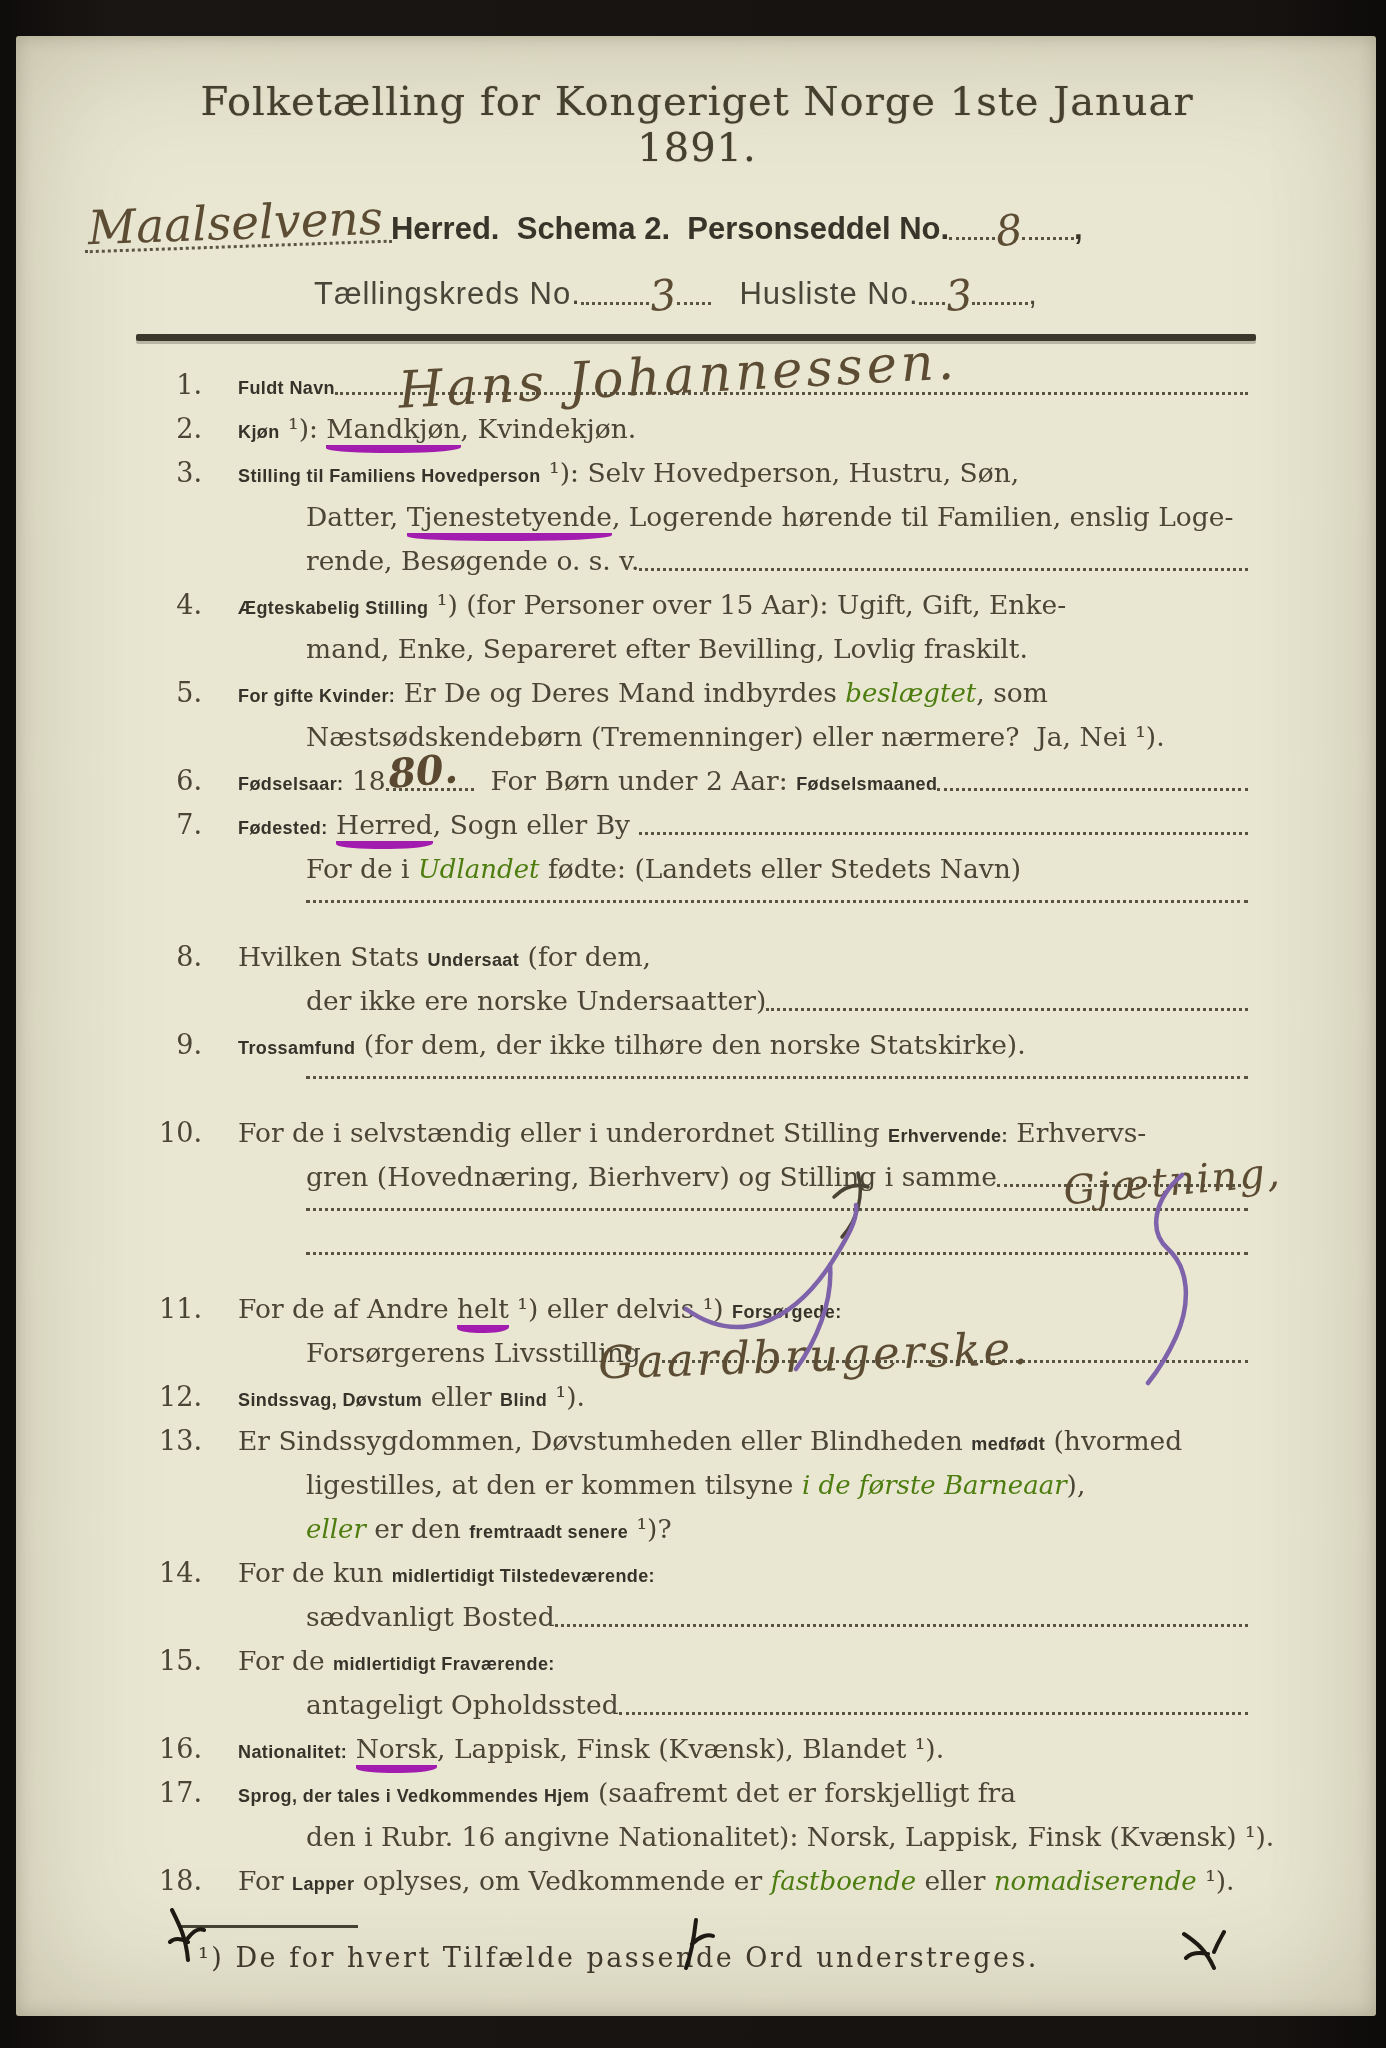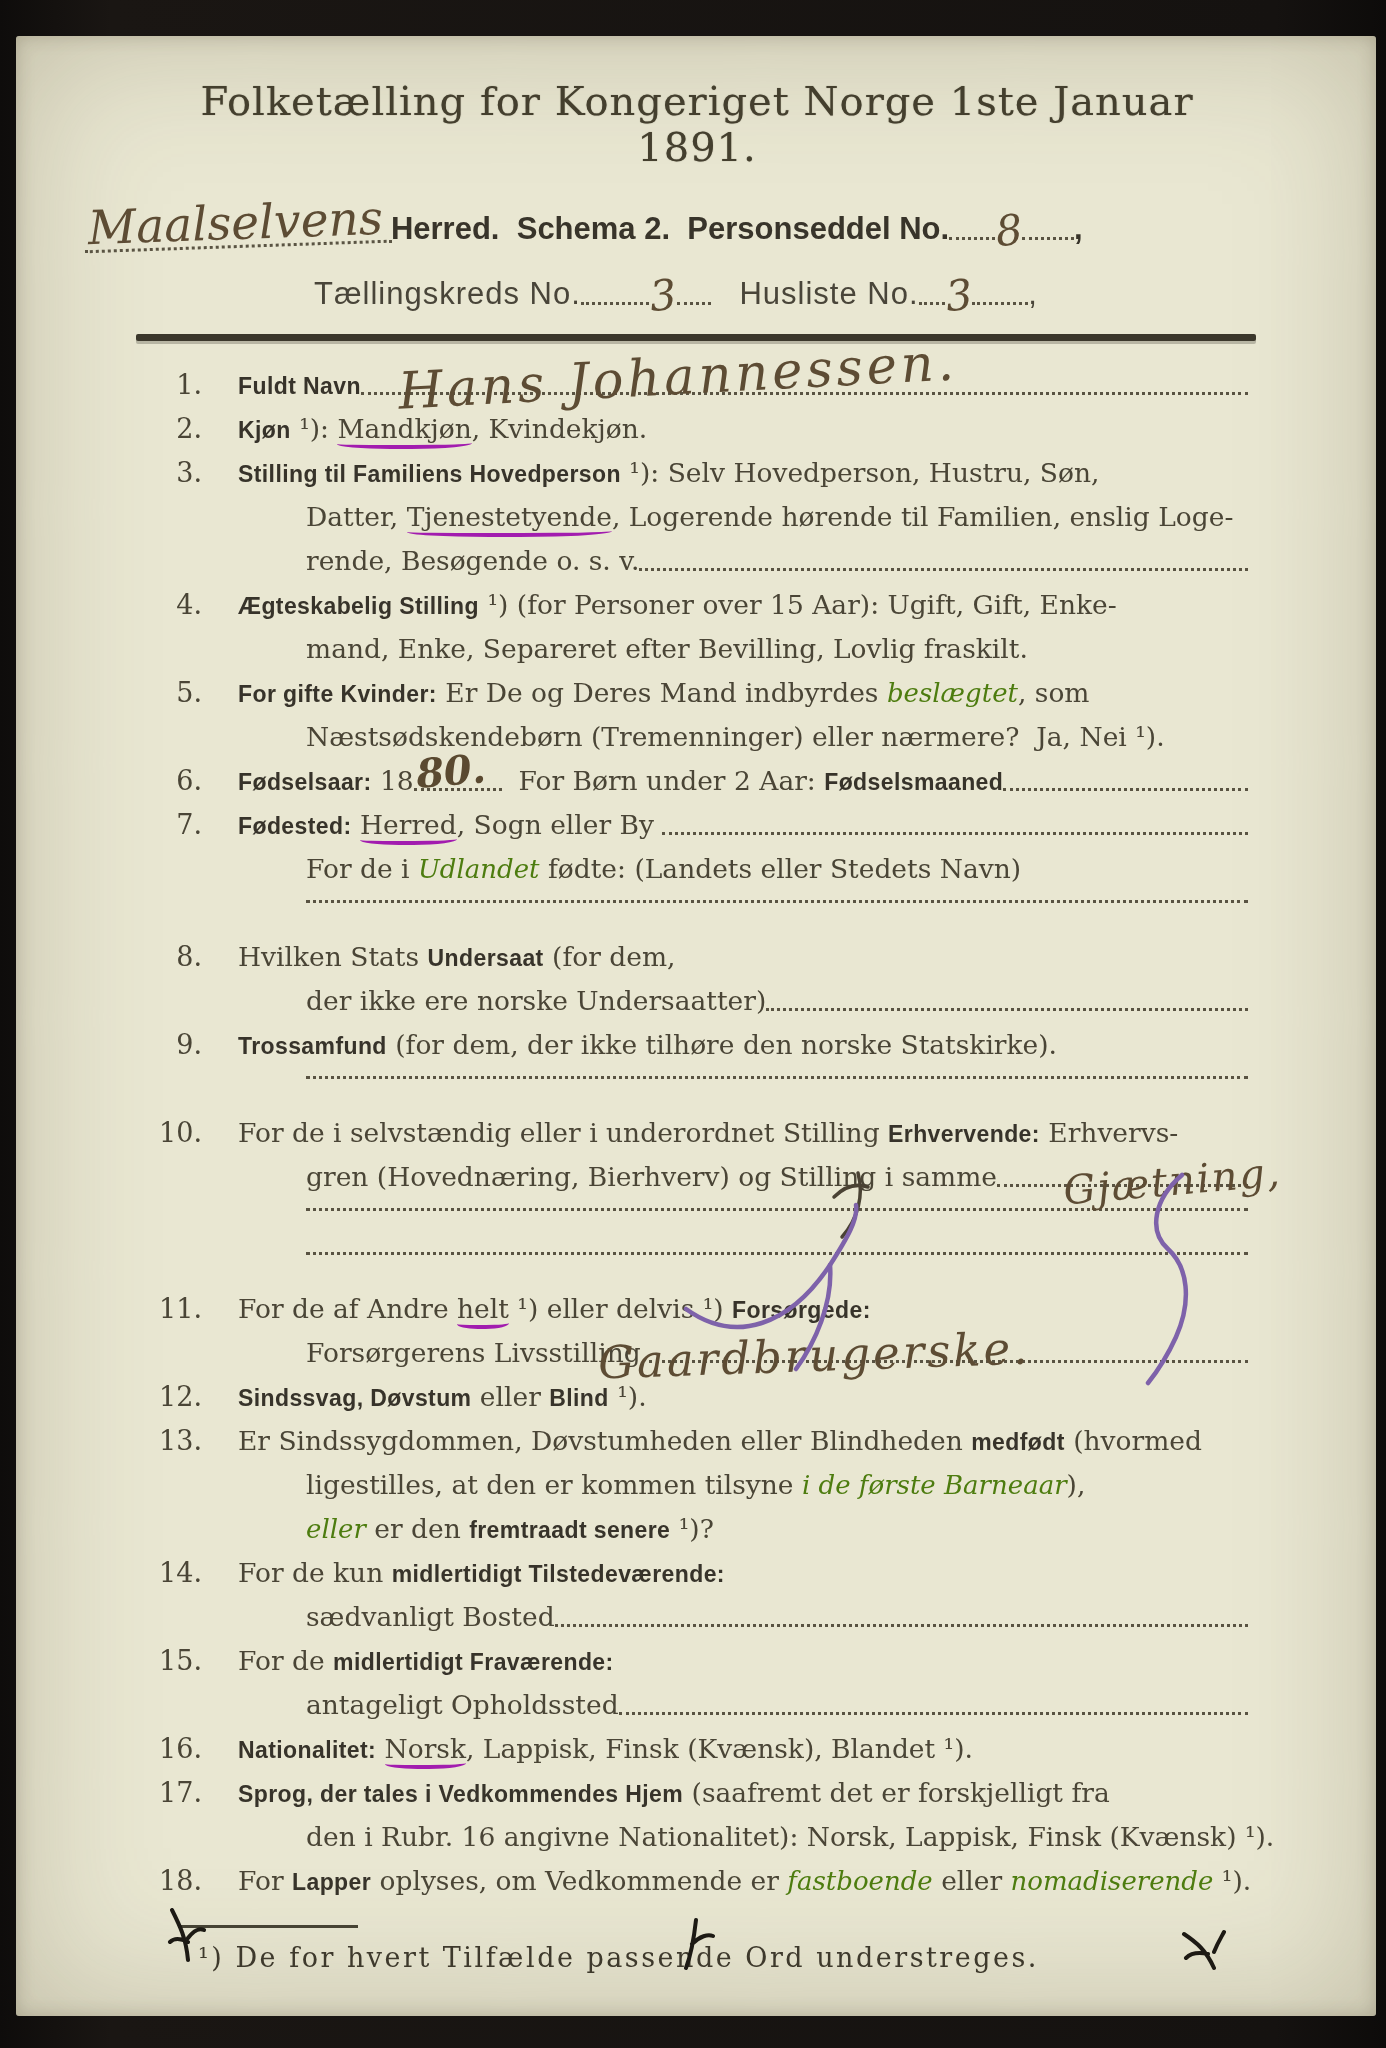--- a/index.html
+++ b/index.html
@@ -33,23 +33,23 @@
   .hw-inline{position:absolute;left:2px;bottom:-6px;font-size:40px;transform:rotate(-5deg);
     font-weight:700;color:#5a4930;}
 
   
   .items{margin-top:28px;}
   .row{display:flex;align-items:baseline;height:44px;position:relative;}
   .num{flex:0 0 56px;text-align:right;font-size:27px;color:#4a4536;}
   .content{flex:1;margin-left:36px;display:flex;align-items:baseline;position:relative;white-space:pre;}
   .content.ind{padding-left:68px;}
   .seg-r{font-size:26.5px;color:#4a4536;}
-  .seg-b{font-family:"Liberation Sans",sans-serif;font-weight:700;font-size:23px;color:#37332a;letter-spacing:.4px;}
+  .seg-b{font-family:"Liberation Sans",sans-serif;font-weight:700;font-size:18px;color:#37332a;letter-spacing:.4px;}
   .seg-i{font-size:26px;font-style:italic;color:#4d7c0f;}
-  .seg-hu{font-size:26.5px;color:#4a4536;border-bottom:4px solid #a21caf;padding-bottom:1px;
+  .seg-hu{font-size:26.5px;color:#4a4536;border-bottom:8px solid #a21caf;padding-bottom:1px;
     border-radius:0 0 45% 40%/0 0 6px 5px;}
   .dots{flex:1 1 auto;height:2px;border-bottom:3px dotted #595342;min-width:26px;position:relative;
     transform:translateY(1px);}
   .dots-short{flex:0 0 88px;}
   .flourish{position:absolute;pointer-events:none;z-index:4;}
   .fl-ink-j{left:590px;top:-36px;}
   .fl-purple-swoosh{left:440px;top:-58px;}
   .fl-purple-s{right:44px;top:-168px;}
 
   

